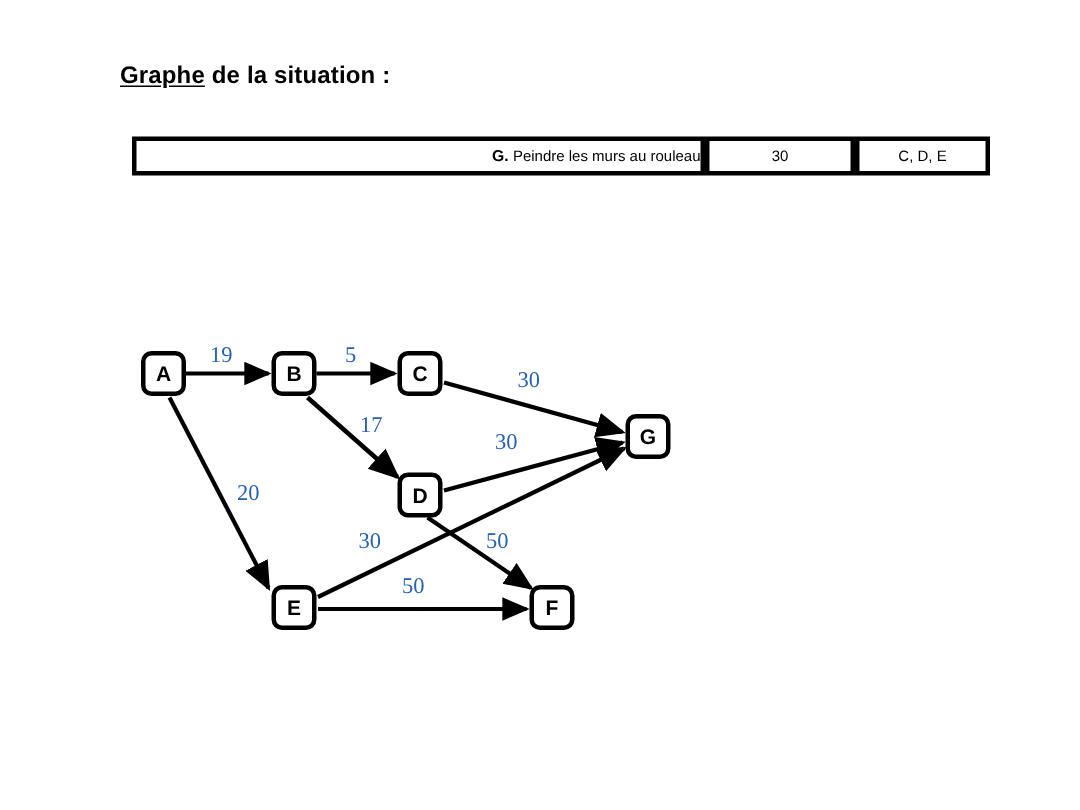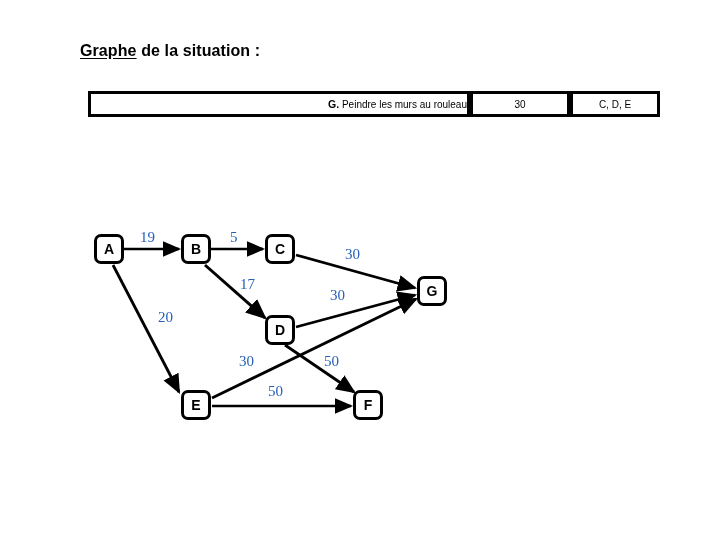--- a/index.html
+++ b/index.html
@@ -203,20 +203,20 @@
     <div class="node" style="left:265px; top:234px;">C</div>
     <div class="node" style="left:265px; top:315px;">D</div>
     <div class="node" style="left:181px; top:390px;">E</div>
     <div class="node" style="left:353px; top:390px;">F</div>
     <div class="node" style="left:417px; top:276px;">G</div>
 
     <div class="edge-label" style="left:140px; top:229px;">19</div>
     <div class="edge-label" style="left:230px; top:229px;">5</div>
     <div class="edge-label" style="left:345px; top:246px;">30</div>
     <div class="edge-label" style="left:240px; top:276px;">17</div>
-    <div class="edge-label" style="left:158px; top:309px;">20</div>
+    <div class="edge-label" style="left:158px; top:321px;">20</div>
     <div class="edge-label" style="left:330px; top:287px;">30</div>
     <div class="edge-label" style="left:239px; top:353px;">30</div>
     <div class="edge-label" style="left:324px; top:353px;">50</div>
     <div class="edge-label" style="left:268px; top:383px;">50</div>
 
   </div>
 </div>
 
 </body></html>

